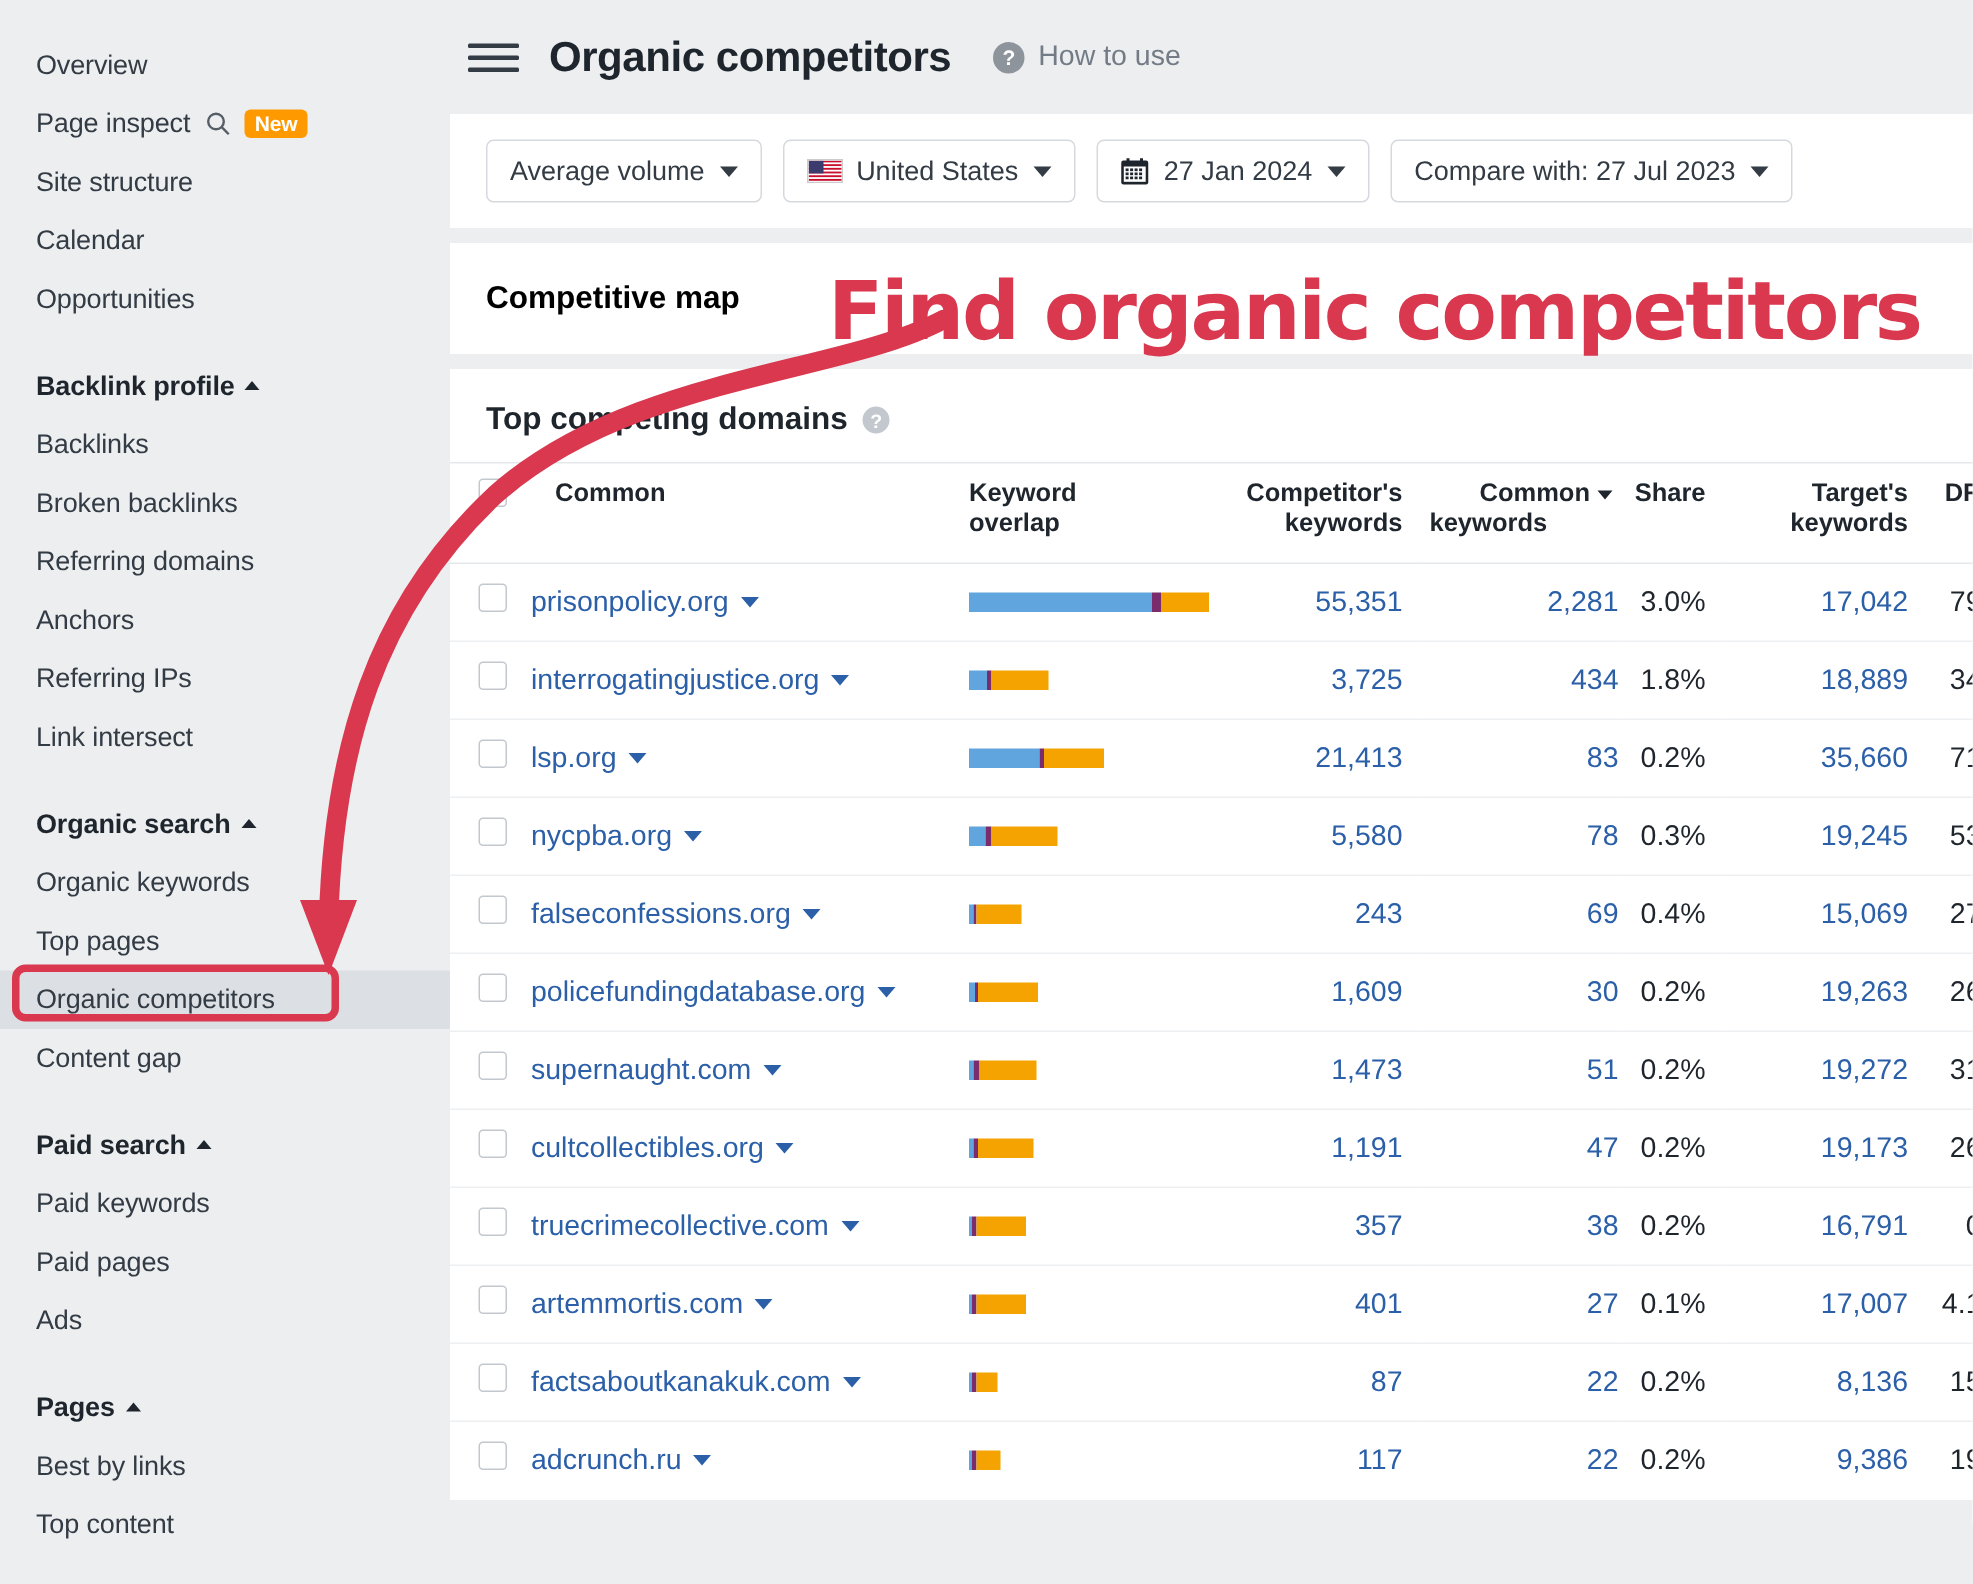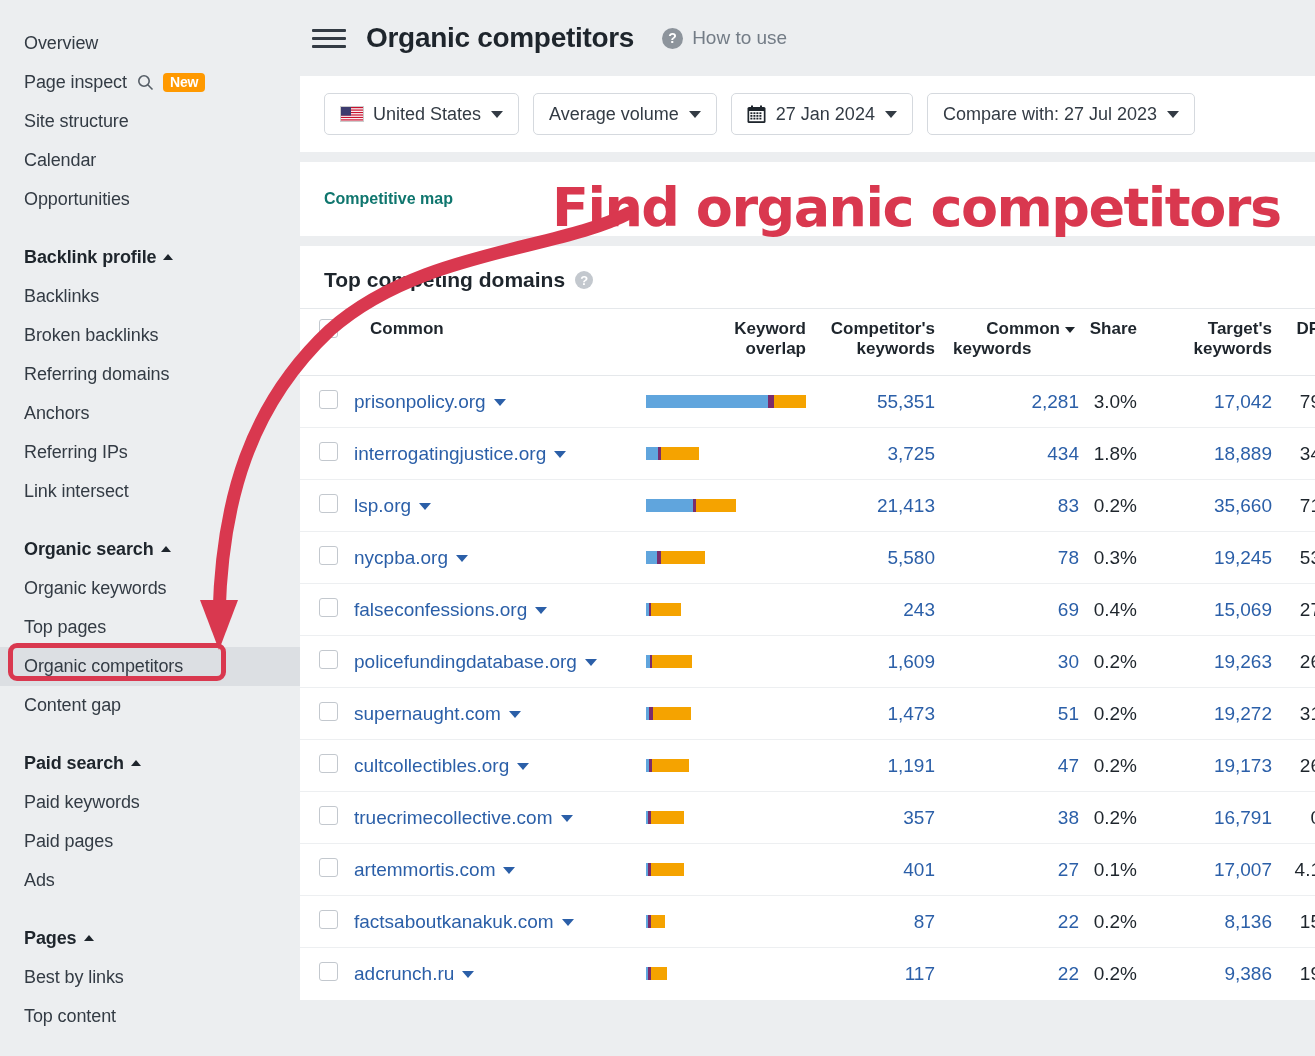--- a/index.html
+++ b/index.html
@@ -68,40 +68,40 @@
     border-left: 6px solid transparent; border-right: 6px solid transparent;
     border-top: 7px solid #333b44;
   }
   .flag { width: 24px; height: 16px; margin-right: 9px; display: inline-block; position: relative; overflow: hidden; border: 0.5px solid #ccc;}
   .cal { width: 19px; height: 19px; margin-right: 10px; }
 
   .panel-map {
     background: #fff; height: 74px; display: flex; align-items: center;
     padding: 0 24px; margin-top: 10px;
   }
-  .panel-map .label { font-size: 16px; font-weight: bold; color: #0f766e; }
+  .panel-map .label { font-size: 21px; font-weight: bold; color: #000000; }
 
   .table-card { background: #fff; margin-top: 10px; }
   .table-title {
     display: flex; align-items: center; padding: 22px 24px 16px;
     font-size: 21px; font-weight: bold; color: #1e252c;
   }
   .qmark-sm {
     width: 18px; height: 18px; border-radius: 50%; background: #c3c8ce;
     color: #fff; font-size: 13px; font-weight: bold; display: inline-flex;
     align-items: center; justify-content: center; margin-left: 10px;
   }
 
   table { width: 100%; border-collapse: collapse; table-layout: fixed; }
   thead th {
     font-size: 17px; font-weight: bold; color: #1e252c; vertical-align: top;
     padding: 10px 0 16px; border-top: 1px solid #e5e8eb;
   }
   .th-domain { text-align: left; padding-left: 24px !important; }
-  .th-overlap { text-align: right; }
+  .th-overlap { text-align: left; }
   .th-num { text-align: right; }
   .sortcaret {
     display: inline-block; width: 0; height: 0; margin: 0 4px 0 5px;
     border-left: 5px solid transparent; border-right: 5px solid transparent;
     border-top: 6px solid #1e252c; vertical-align: middle;
   }
   tbody td {
     border-top: 1px solid #edeff1; height: 52px; font-size: 19px;
     color: #1e252c; vertical-align: middle;
   }
@@ -243,41 +243,41 @@
           <span></span>
       </div>
       <div class="page-title">Organic competitors</div>
       <div class="how-to">
         <span class="qmark">?</span>
         <span>How to use</span>
       </div>
     </div>
 
     <div class="filters">
+      <div class="chip">
+        <span>Average volume</span>
+        <i class="dd"></i>
+      </div>
       <div class="chip">
         <span class="flag">
           <svg width="24" height="16" viewBox="0 0 24 16">
             <rect width="24" height="16" fill="#fff"></rect>
             <g fill="#c8102e">
               <rect y="0" width="24" height="1.23"></rect>
                 <rect y="2.46" width="24" height="1.23"></rect>
               <rect y="4.92" width="24" height="1.23"></rect>
                 <rect y="7.38" width="24" height="1.23"></rect>
               <rect y="9.84" width="24" height="1.23"></rect>
                 <rect y="12.3" width="24" height="1.23"></rect>
               <rect y="14.77" width="24" height="1.23"></rect>
             </g>
             <rect width="10" height="8.6" fill="#3c3b6e"></rect>
           </svg>
         </span>
         <span>United States</span>
-        <i class="dd"></i>
-      </div>
-      <div class="chip">
-        <span>Average volume</span>
         <i class="dd"></i>
       </div>
       <div class="chip">
         <span class="cal">
           <svg width="19" height="19" viewBox="0 0 19 19">
             <rect x="0.5" y="2" width="18" height="16" rx="1.5" fill="#1e252c"></rect>
             <rect x="2.2" y="6" width="14.6" height="10.2" fill="#fff"></rect>
             <g fill="#1e252c">
               <rect x="3.4" y="7.3" width="2" height="1.8"></rect>
                 <rect x="6.4" y="7.3" width="2" height="1.8"></rect>

